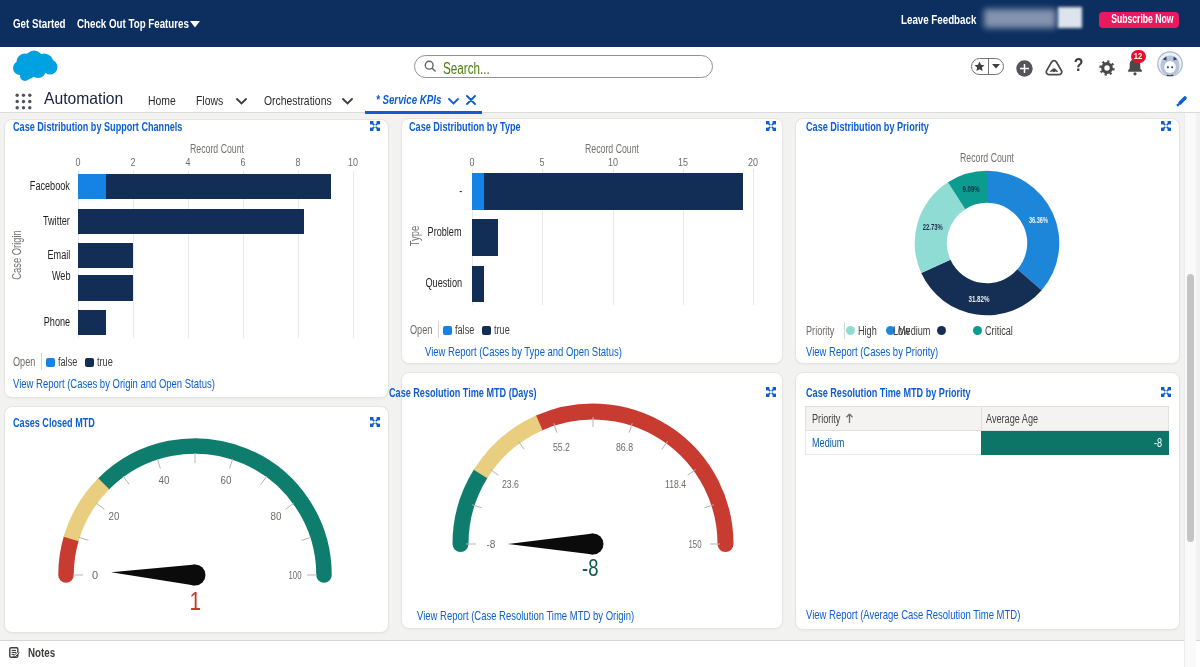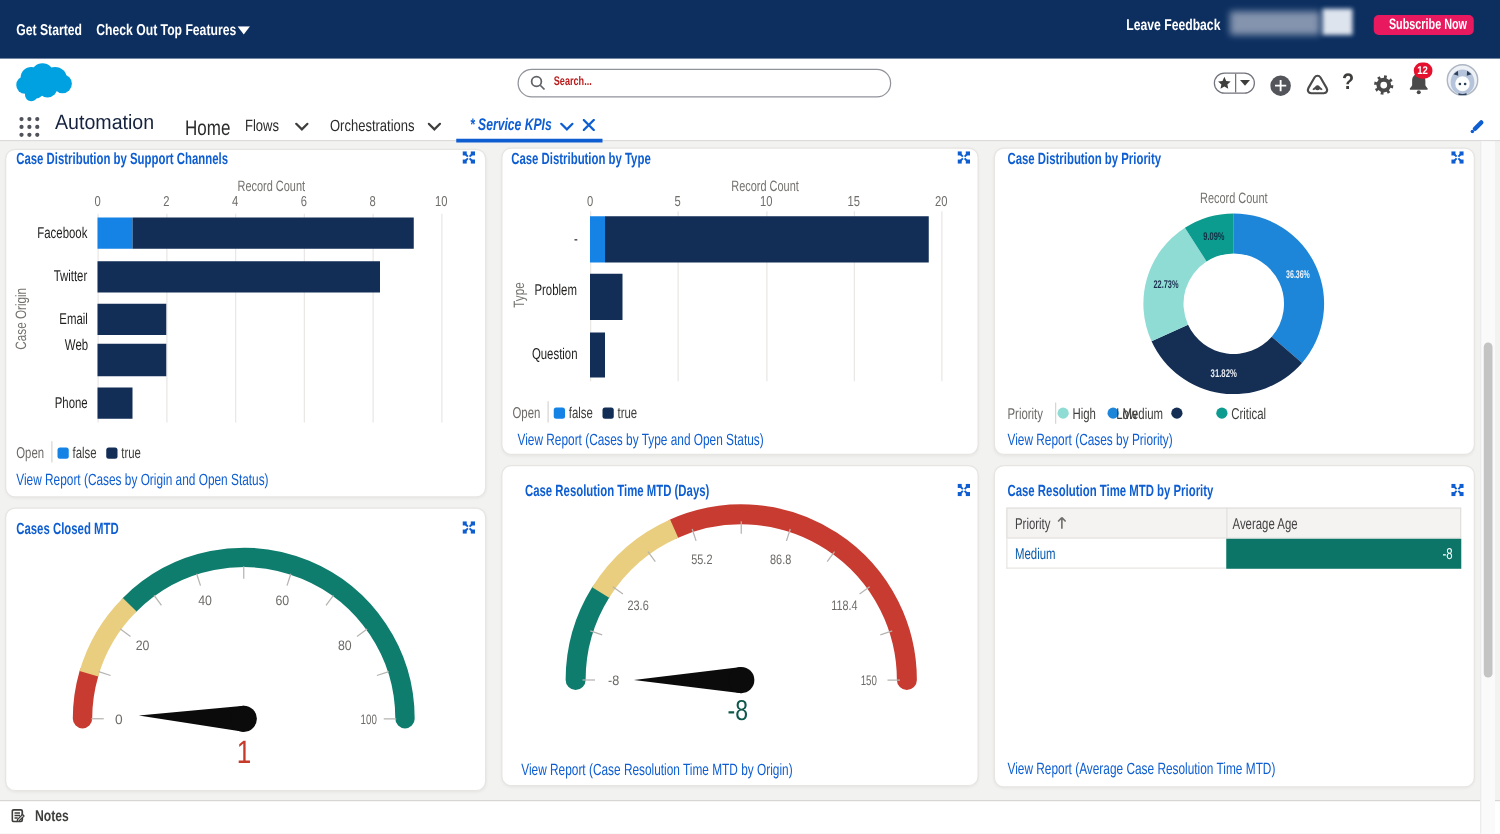--- a/index.html
+++ b/index.html
@@ -41,21 +41,21 @@
 <circle cx="26" cy="20" r="8"></circle>
       <circle cx="13" cy="26" r="5"></circle>
       <rect x="10" y="10" width="24" height="12"></rect>
 </g>
   </svg>
 <div class="abs" style="left:414px;top:55px;width:299px;height:23px;border:1px solid #91939a;border-radius:12px;background:#fff"></div>
 <svg class="abs" style="left:424px;top:60px" width="13" height="13" viewBox="0 0 13 13">
     <circle cx="5.2" cy="5.2" r="3.9" fill="none" stroke="#5f6368" stroke-width="1.4"></circle>
     <line x1="8.2" y1="8.2" x2="11.6" y2="11.6" stroke="#5f6368" stroke-width="1.4"></line>
   </svg>
-<div class="abs" style="left:443px;top:60px;font-size:10px;color:#b91c1c;font-weight:700"><span class="sx">Search...</span></div>
+<div class="abs" style="left:443px;top:60px;font-size:16px;color:#4d7c0f;font-weight:400"><span class="sx">Search...</span></div>
 <div class="abs" style="left:971px;top:58px;width:33px;height:16.5px;border:1px solid #72737c;border-radius:8.5px"></div>
 <svg class="abs" style="left:974px;top:61px" width="11" height="11" viewBox="0 0 12 12">
     <path d="M6 0.5 L7.6 4.1 11.5 4.5 8.6 7.1 9.4 11 6 9 2.6 11 3.4 7.1 0.5 4.5 4.4 4.1 Z" fill="#3e3e3c"></path>
   </svg>
 <div class="abs" style="left:987.5px;top:58.5px;width:1px;height:15.5px;background:#72737c"></div>
 <svg class="abs" style="left:992px;top:64px" width="8" height="5">
     <path d="M0 0 h8 l-4 4.6 z" fill="#3e3e3c"></path>
   </svg>
 <svg class="abs" style="left:1016px;top:60px" width="17" height="17" viewBox="0 0 17 17">
     <circle cx="8.5" cy="8.5" r="8.2" fill="#53555b"></circle>
@@ -93,21 +93,21 @@
     <circle cx="2.2" cy="8.5" r="1.7" fill="#50535a"></circle>
     <circle cx="2.2" cy="14.8" r="1.7" fill="#50535a"></circle>
     <circle cx="8.5" cy="2.2" r="1.7" fill="#50535a"></circle>
     <circle cx="8.5" cy="8.5" r="1.7" fill="#50535a"></circle>
     <circle cx="8.5" cy="14.8" r="1.7" fill="#50535a"></circle>
     <circle cx="14.8" cy="2.2" r="1.7" fill="#50535a"></circle>
     <circle cx="14.8" cy="8.5" r="1.7" fill="#50535a"></circle>
     <circle cx="14.8" cy="14.8" r="1.7" fill="#50535a"></circle>
   </svg>
 <div class="abs" style="left:44px;top:89px;font-size:16.5px;color:#16233e"><span class="sx" style="transform:scaleX(.95)">Automation</span></div>
-<div class="abs" style="left:148px;top:93px;font-size:17px;color:#2b2b2b"><span class="sx" style="transform:scaleX(.8)">Home</span></div>
+<div class="abs" style="left:148px;top:93px;font-size:13px;color:#2b2b2b"><span class="sx" style="transform:scaleX(.8)">Home</span></div>
 <div class="abs" style="left:196px;top:93px;font-size:13px;color:#2b2b2b"><span class="sx" style="transform:scaleX(.8)">Flows</span></div>
 <svg class="abs" style="left:236px;top:98px" width="11" height="7">
     <path d="M1 1 L5.5 5.5 L10 1" fill="none" stroke="#3e3e3c" stroke-width="1.8" stroke-linecap="round"></path>
   </svg>
 <div class="abs" style="left:264px;top:93px;font-size:13px;color:#2b2b2b"><span class="sx" style="transform:scaleX(.8)">Orchestrations</span></div>
 <svg class="abs" style="left:342px;top:98px" width="11" height="7">
     <path d="M1 1 L5.5 5.5 L10 1" fill="none" stroke="#3e3e3c" stroke-width="1.8" stroke-linecap="round"></path>
   </svg>
 <div class="abs" style="left:376px;top:92px;font-size:13.5px;font-weight:700;font-style:italic;color:#0e5ed2"><span class="sx" style="transform:scaleX(.72)">* Service KPIs</span></div>
 <svg class="abs" style="left:448px;top:98px" width="11" height="7">
@@ -164,21 +164,21 @@
 <svg class="abs" style="left:369.5px;top:416.5px" width="10" height="10" viewBox="0 0 9.5 9.5">
     <rect x="0.0" y="0.0" width="3.2" height="3.2" fill="#0e5ed2"></rect>
     <line x1="2.2" y1="2.2" x2="4.1" y2="4.1" stroke="#0e5ed2" stroke-width="1.5"></line>
     <rect x="6.3" y="0.0" width="3.2" height="3.2" fill="#0e5ed2"></rect>
     <line x1="7.3" y1="2.2" x2="5.4" y2="4.1" stroke="#0e5ed2" stroke-width="1.5"></line>
     <rect x="0.0" y="6.3" width="3.2" height="3.2" fill="#0e5ed2"></rect>
     <line x1="2.2" y1="7.3" x2="4.1" y2="5.4" stroke="#0e5ed2" stroke-width="1.5"></line>
     <rect x="6.3" y="6.3" width="3.2" height="3.2" fill="#0e5ed2"></rect>
     <line x1="7.3" y1="7.3" x2="5.4" y2="5.4" stroke="#0e5ed2" stroke-width="1.5"></line>
   </svg>
-<div class="ctitle" style="left:420px;top:384.5px"><span class="sx" style="transform:scaleX(.7)">Case Resolution Time MTD (Days)</span></div>
+<div class="ctitle" style="left:389px;top:384.5px"><span class="sx" style="transform:scaleX(.7)">Case Resolution Time MTD (Days)</span></div>
 <svg class="abs" style="left:765.5px;top:386.5px" width="10" height="10" viewBox="0 0 9.5 9.5">
     <rect x="0.0" y="0.0" width="3.2" height="3.2" fill="#0e5ed2"></rect>
     <line x1="2.2" y1="2.2" x2="4.1" y2="4.1" stroke="#0e5ed2" stroke-width="1.5"></line>
     <rect x="6.3" y="0.0" width="3.2" height="3.2" fill="#0e5ed2"></rect>
     <line x1="7.3" y1="2.2" x2="5.4" y2="4.1" stroke="#0e5ed2" stroke-width="1.5"></line>
     <rect x="0.0" y="6.3" width="3.2" height="3.2" fill="#0e5ed2"></rect>
     <line x1="2.2" y1="7.3" x2="4.1" y2="5.4" stroke="#0e5ed2" stroke-width="1.5"></line>
     <rect x="6.3" y="6.3" width="3.2" height="3.2" fill="#0e5ed2"></rect>
     <line x1="7.3" y1="7.3" x2="5.4" y2="5.4" stroke="#0e5ed2" stroke-width="1.5"></line>
   </svg>
@@ -243,21 +243,21 @@
 <div class="bar" style="left:483.52px;top:173.30px;width:259.64px;height:36.8px;background:#122e57"></div>
 <div class="bar" style="left:472.00px;top:219.40px;width:26.27px;height:36.8px;background:#122e57"></div>
 <div class="bar" style="left:472.00px;top:265.50px;width:11.66px;height:36.8px;background:#122e57"></div>
 <div class="axt" style="left:383px;top:229px;width:64px;transform:rotate(-90deg) scaleX(.78)">Type</div>
 <div class="leg" style="left:410px;top:323px;color:#6d6b68"><span class="sx">Open</span></div>
 <div class="abs" style="left:437.5px;top:321px;width:1px;height:17px;background:#d8d6d4"></div>
 <div class="lsq" style="left:442.5px;top:325.5px;background:#1583e6"></div>
 <div class="leg" style="left:455px;top:323px"><span class="sx">false</span></div>
 <div class="lsq" style="left:481.5px;top:325.5px;background:#122e57"></div>
 <div class="leg" style="left:494px;top:323px"><span class="sx">true</span></div>
-<div class="link" style="left:414px;top:343.5px"><span class="sx">View Report (Cases by Type and Open Status)</span></div>
+<div class="link" style="left:425px;top:343.5px"><span class="sx">View Report (Cases by Type and Open Status)</span></div>
 <div class="axt" style="left:937px;top:151px;width:100px"><span class="sxc">Record Count</span></div>
 <svg class="abs" style="left:795px;top:118px" width="385" height="246" viewBox="795 118 385 246">
     <path d="M 987.00 170.70 A 72.3 72.3 0 0 1 1041.65 290.33 L 1017.39 269.32 A 40.2 40.2 0 0 0 987.00 202.80 Z" fill="#1e86d9"></path>
     <text x="1038.39" y="222.52" text-anchor="middle" font-size="9" font-weight="bold" fill="#eaf3fb" textLength="19" lengthAdjust="spacingAndGlyphs">36.36%</text>
     <path d="M 1041.65 290.33 A 72.3 72.3 0 0 1 921.24 273.04 L 950.43 259.70 A 40.2 40.2 0 0 0 1017.39 269.32 Z" fill="#152e54"></path>
     <text x="978.97" y="301.93" text-anchor="middle" font-size="9" font-weight="bold" fill="#e8ecf2" textLength="21" lengthAdjust="spacingAndGlyphs">31.82%</text>
     <path d="M 921.24 273.04 A 72.3 72.3 0 0 1 947.92 182.18 L 965.27 209.18 A 40.2 40.2 0 0 0 950.43 259.70 Z" fill="#8fdcd4"></path>
     <text x="932.79" y="230.08" text-anchor="middle" font-size="9" font-weight="bold" fill="#1c3150" textLength="20" lengthAdjust="spacingAndGlyphs">22.73%</text>
     <path d="M 947.92 182.18 A 72.3 72.3 0 0 1 987.00 170.70 L 987.00 202.80 A 40.2 40.2 0 0 0 965.27 209.18 Z" fill="#0b9b8f"></path>
     <text x="971.08" y="191.79" text-anchor="middle" font-size="9" font-weight="bold" fill="#123145" textLength="17" lengthAdjust="spacingAndGlyphs">9.09%</text>

